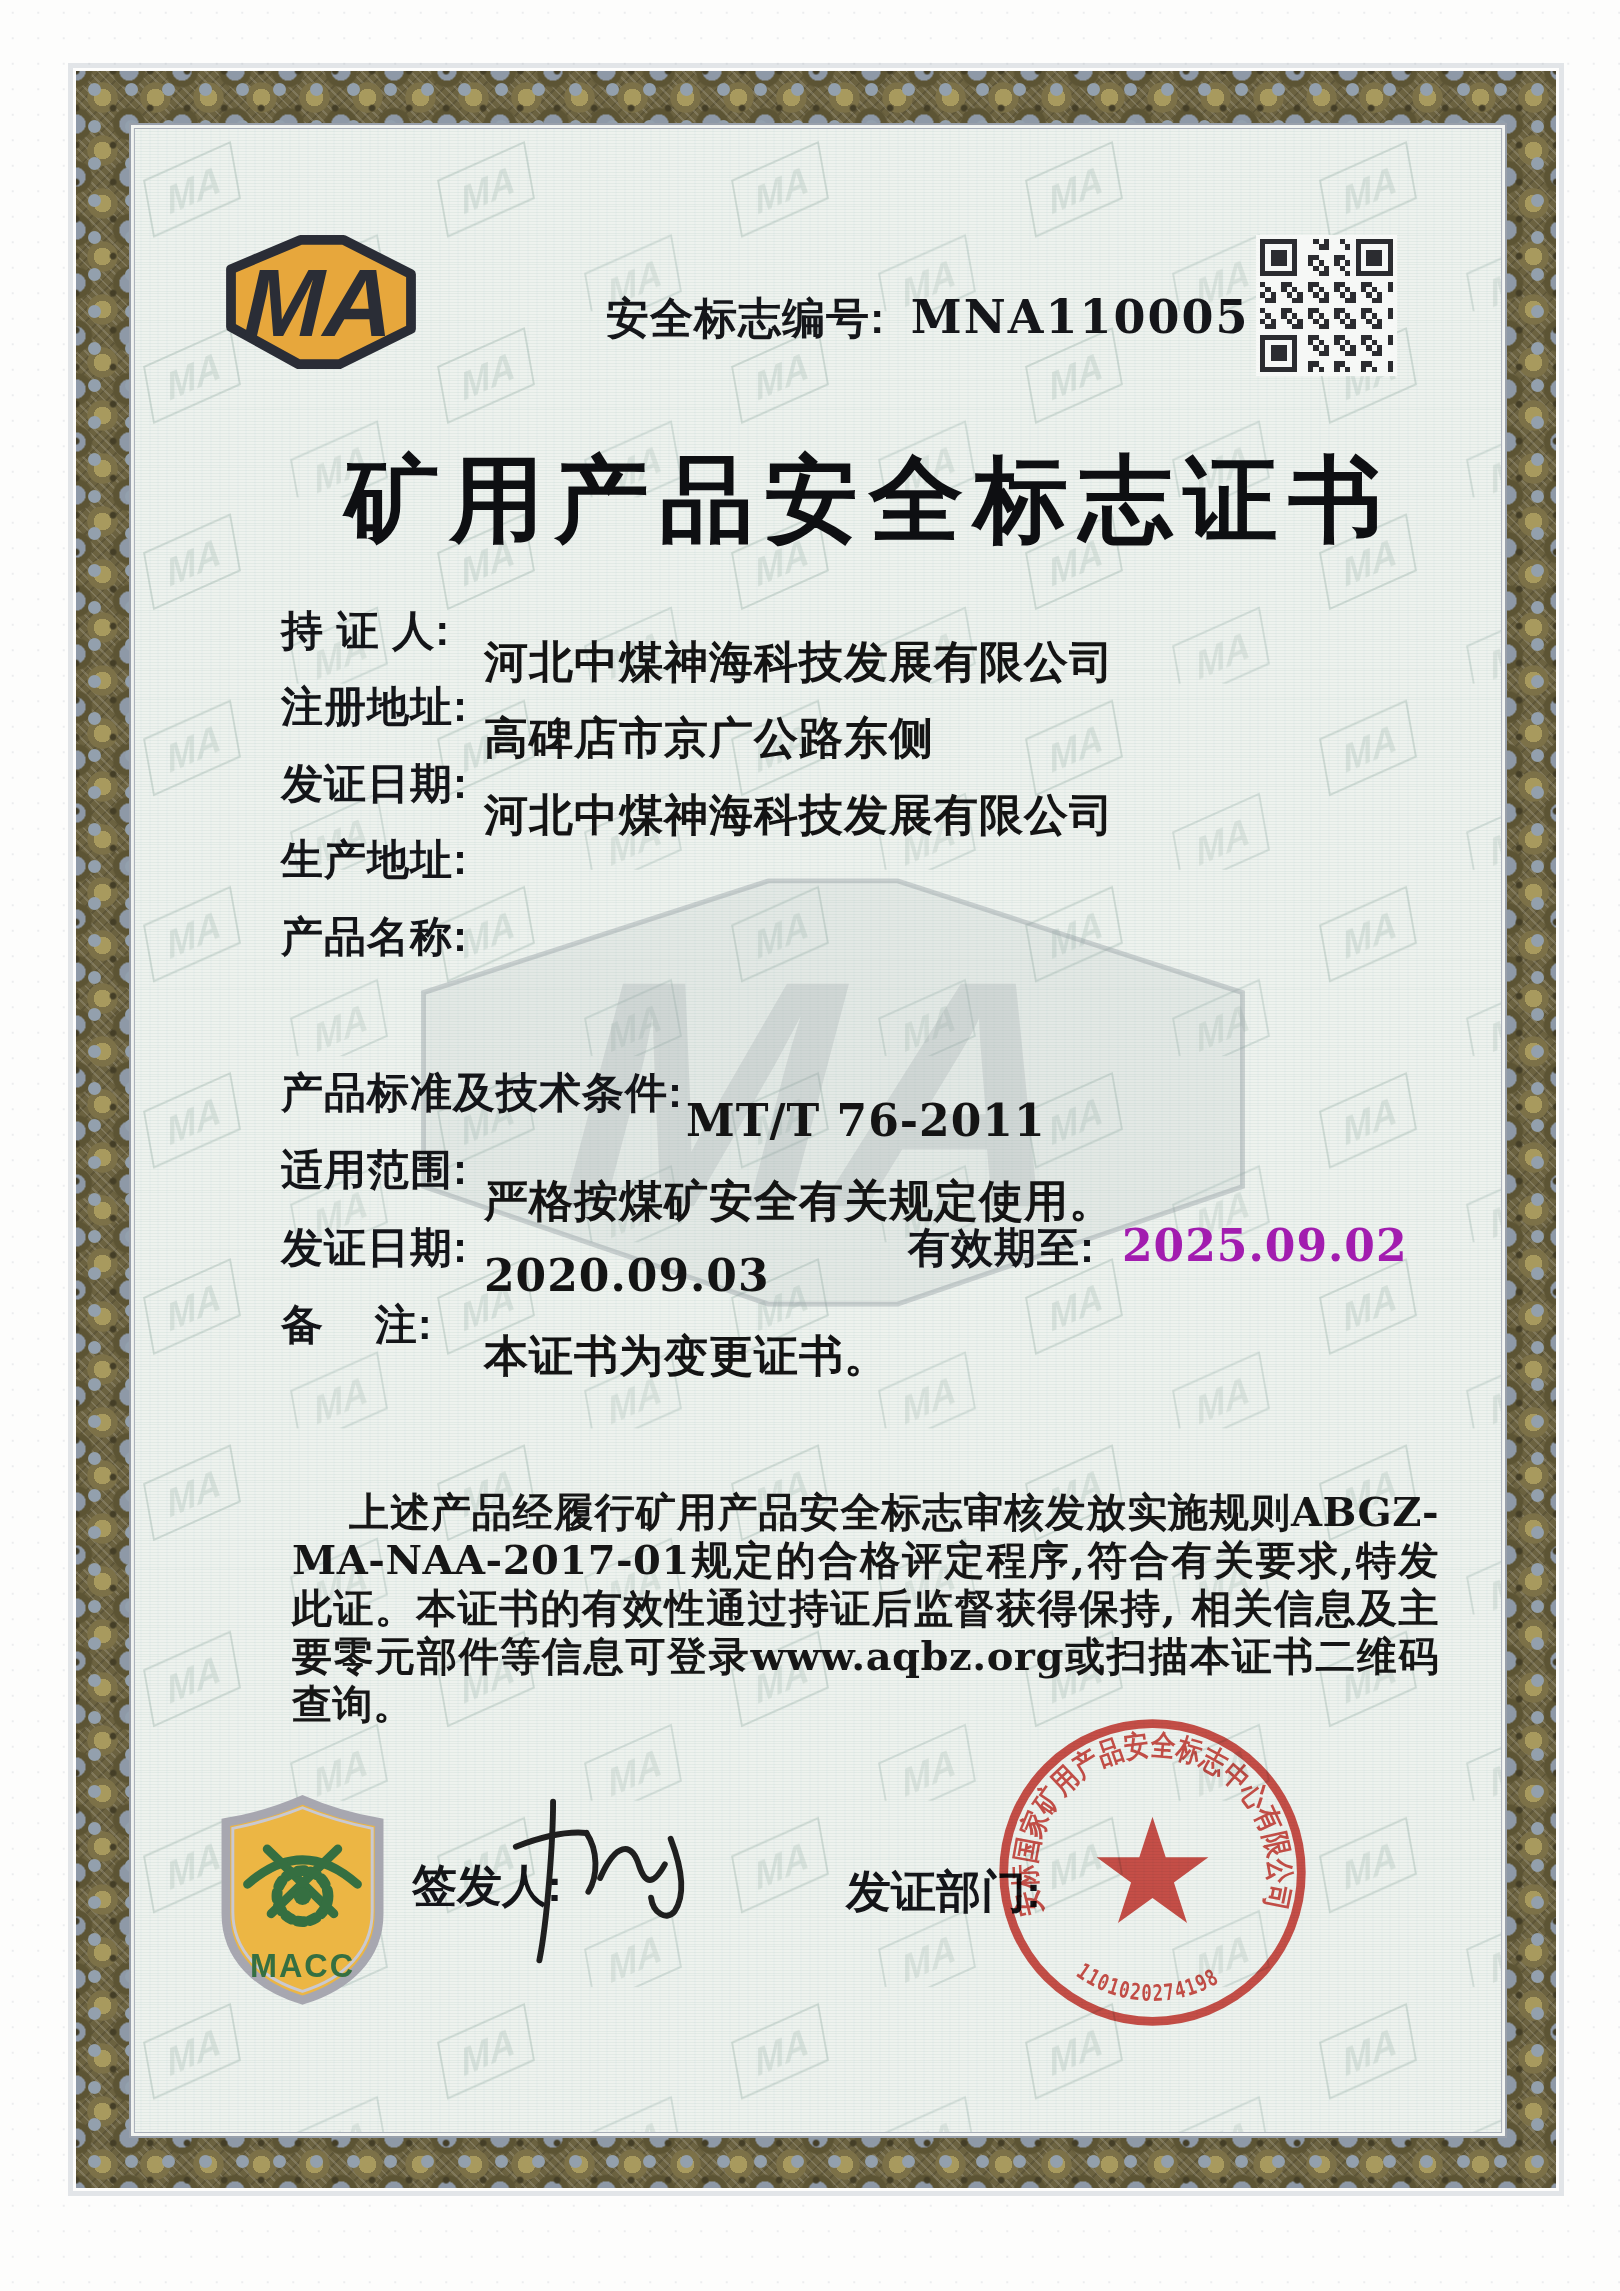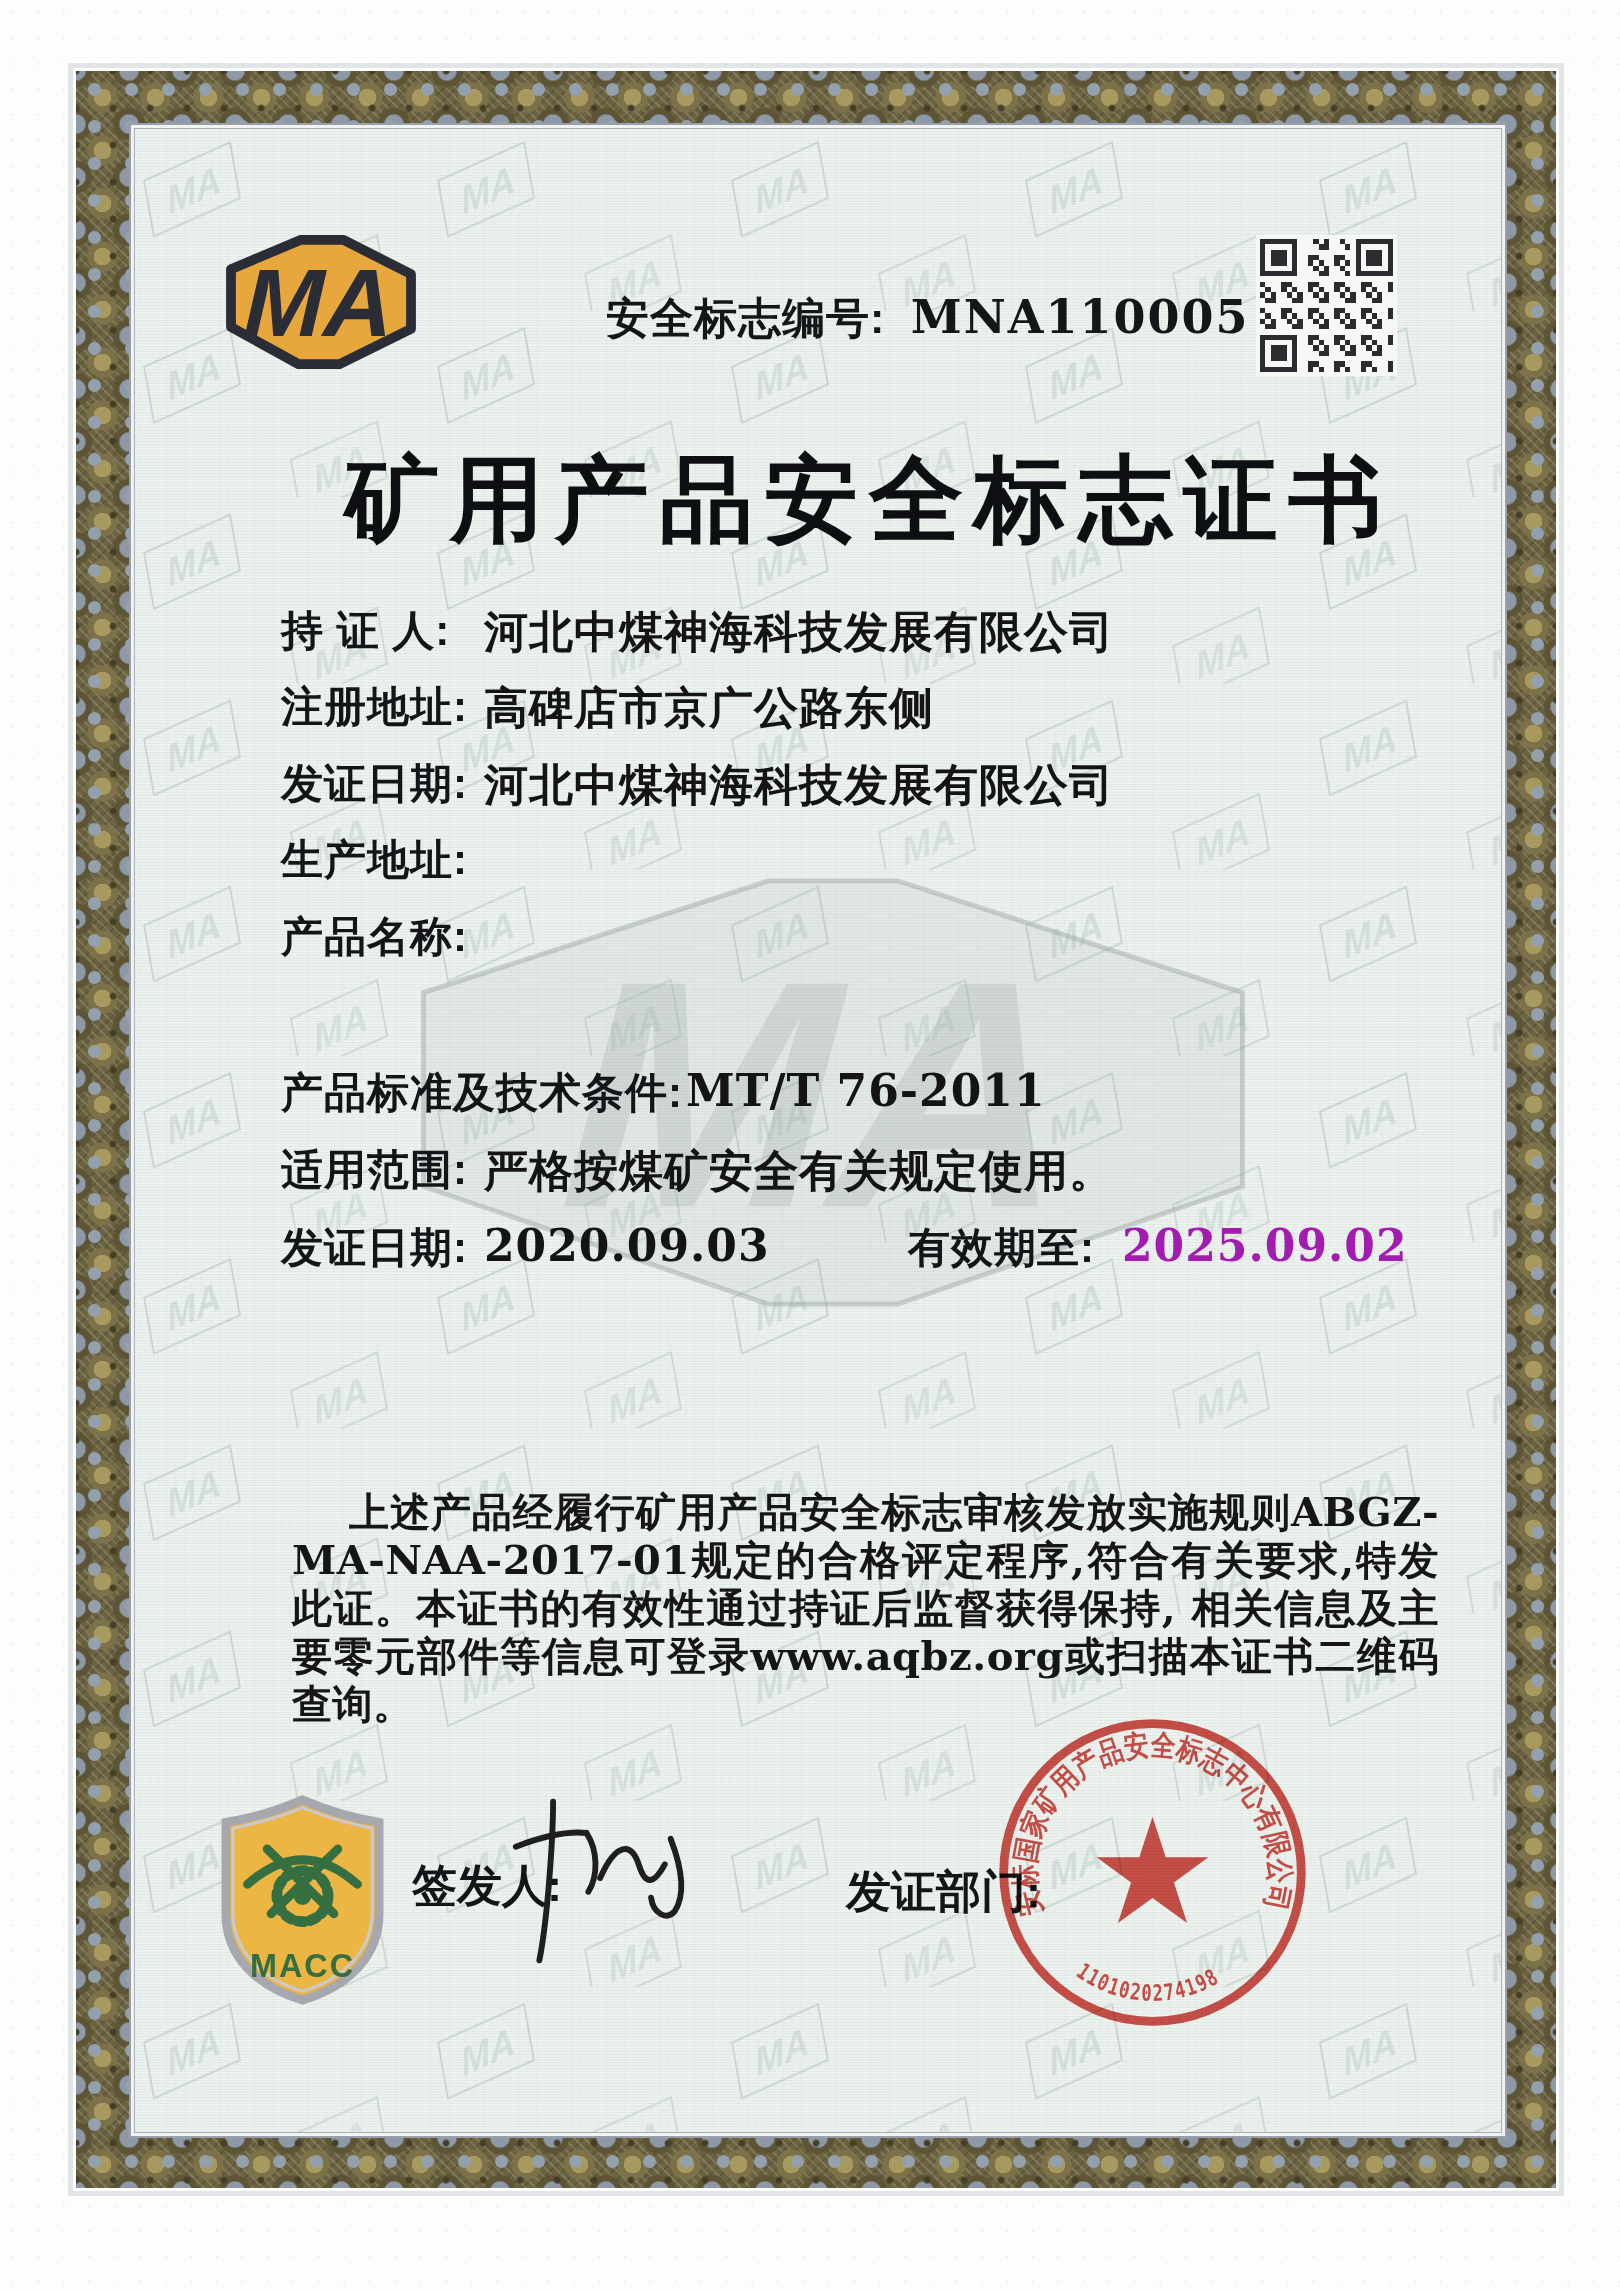--- a/index.html
+++ b/index.html
@@ -38,21 +38,21 @@
   .safety-no{position:absolute;left:586px;top:290px;white-space:nowrap;margin-left:20px;}
   .safety-no .lbl{font-size:43px;font-weight:900;color:#15161a;letter-spacing:1px;}
   .safety-no .num{font-family:"DejaVu Serif",serif;font-size:46px;font-weight:700;color:#15161a;margin-left:25.5px;letter-spacing:2px;}
   .qr{position:absolute;left:1256px;top:235px;width:141px;height:141px;background:#f6f8f6;padding:3.9px;box-sizing:border-box;}
   .qr rect{fill:#2b2c30;}
   .title{position:absolute;left:345px;top:437px;font-size:94px;font-weight:900;color:#0e0f12;
          letter-spacing:10.8px;white-space:nowrap;}
   
   .row{position:absolute;left:0;width:100%;height:49px;}
   .row .label{position:absolute;left:257px;font-size:42px;font-weight:900;color:#141519;white-space:pre;letter-spacing:1px;margin-left:24px;}
-  .row .value{position:absolute;left:484px;font-family:"DejaVu Serif",serif;font-size:44px;font-weight:700;color:#141414;white-space:nowrap;letter-spacing:1px;}
+  .row .value{position:absolute;left:484px;font-family:"DejaVu Serif",serif;font-size:44px;font-weight:700;color:#141414;white-space:nowrap;letter-spacing:1px;margin-top:30px;}
   .row.std .value{left:686px;}
   .row .label2{position:absolute;left:908px;font-size:42px;font-weight:900;color:#141519;white-space:nowrap;letter-spacing:1px;}
   .row .value2{position:absolute;left:1122px;font-family:"DejaVu Serif",serif;font-size:44px;font-weight:700;color:#a21caf;white-space:nowrap;letter-spacing:1px;}
   .statement{position:absolute;left:292px;top:1488px;width:1147px;
     font-family:"DejaVu Serif",serif;font-size:40px;font-weight:700;color:#161616;
     line-height:48px;text-indent:57px;text-align:justify;letter-spacing:0.5px;}
   .shield{position:absolute;left:218px;top:1794px;width:169px;height:214px;}
   .signer{position:absolute;left:412px;top:1856px;font-size:45px;font-weight:900;color:#141519;}
   .dept{position:absolute;left:802px;top:1862px;font-size:45px;font-weight:900;color:#141519;margin-left:44px;}
   .signature{position:absolute;left:502px;top:1782px;width:208px;height:196px;}
@@ -284,20 +284,24 @@
     <span class="value">严格按煤矿安全有关规定使用。</span>
   </div>
 
   <div class="row" style="top:1220px">
     <span class="label">发证日期:</span>
     <span class="value">2020.09.03</span>
     <span class="label2">有效期至:</span>
     <span class="value2">2025.09.02</span>
   </div>
 
+  <div class="row" style="top:1297px">
+    <span class="label">备    注:</span>
+    <span class="value">本证书为变更证书。</span>
+  </div>
 
   <div class="statement">上述产品经履行矿用产品安全标志审核发放实施规则ABGZ-MA-NAA-2017-01规定的合格评定程序,符合有关要求,特发此证。本证书的有效性通过持证后监督获得保持, 相关信息及主要零元部件等信息可登录www.aqbz.org或扫描本证书二维码查询。</div>
 
   <svg class="shield" viewBox="0 0 172 218" xmlns="http://www.w3.org/2000/svg">
     <path d="M86 6 C 118 20, 146 26, 164 29 L 164 122 C 164 166, 132 196, 86 210
              C 40 196, 8 166, 8 122 L 8 29 C 26 26, 54 20, 86 6 Z" fill="#ECB644" stroke="#A7A7B0" stroke-width="9"></path>
     <path d="M86 14 C 116 26, 142 32, 157 35 L 157 120 C 157 160, 128 188, 86 201
              C 44 188, 15 160, 15 120 L 15 35 C 30 32, 56 26, 86 14 Z" fill="none" stroke="#C9C9D2" stroke-width="3"></path>
     <g stroke="#356F41" fill="none" stroke-width="9" stroke-linecap="round">
       <path d="M30 92 Q 86 42 142 92"></path>

